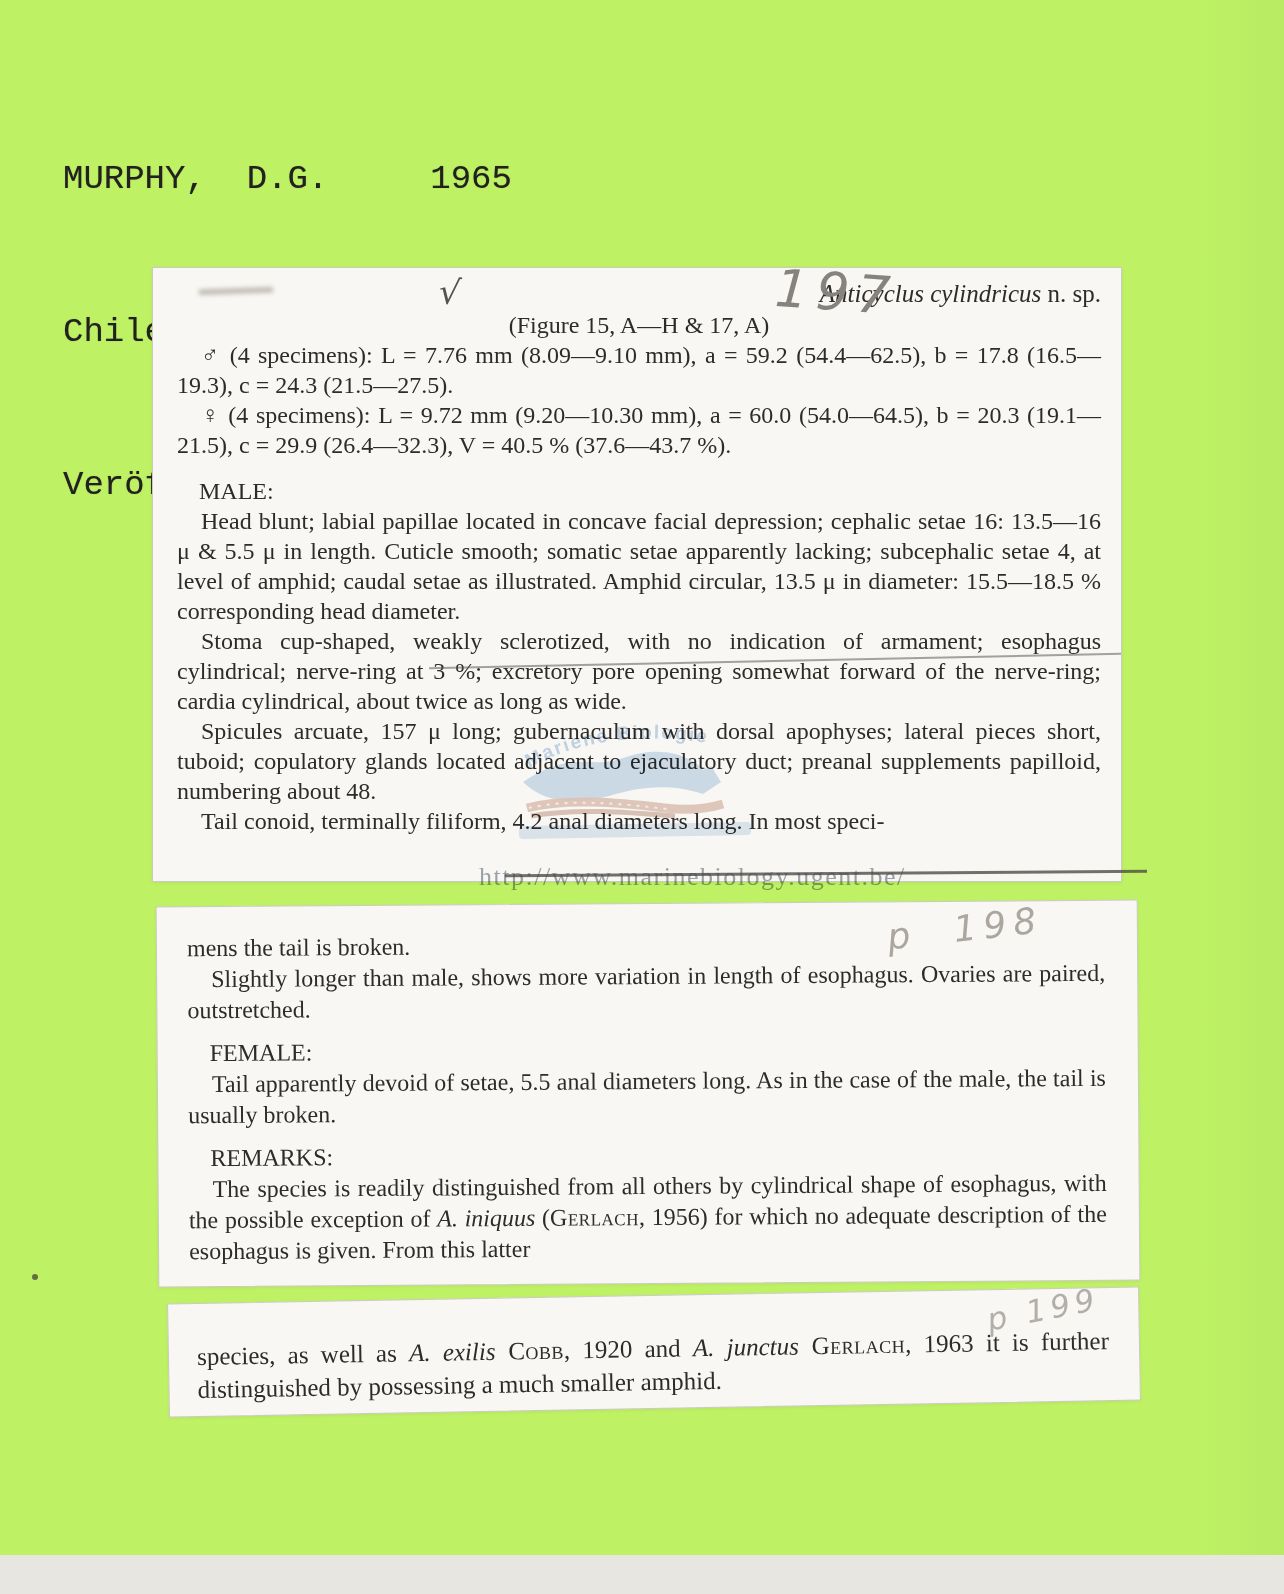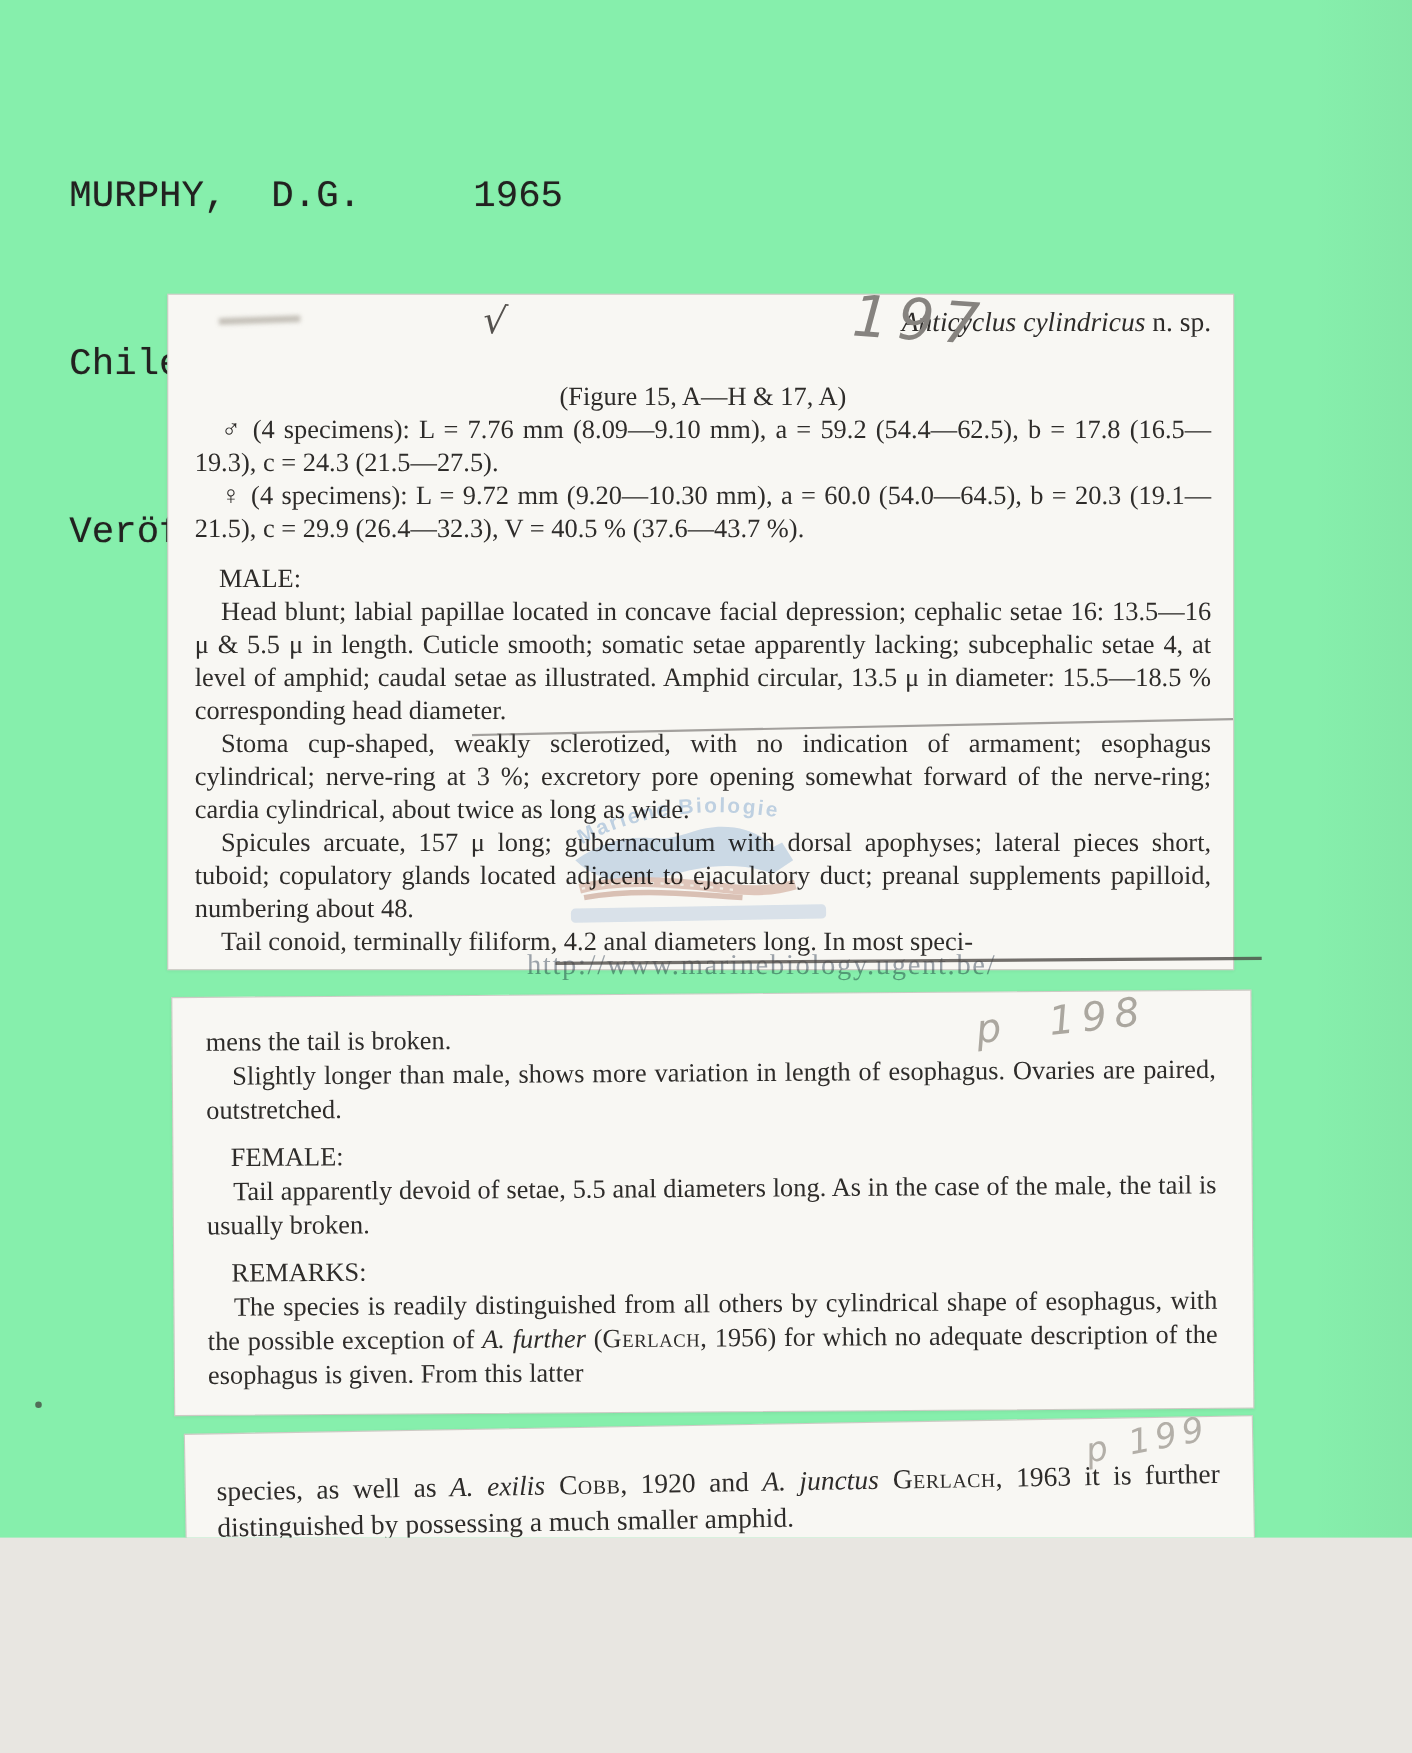--- a/index.html
+++ b/index.html
@@ -1,20 +1,20 @@
 <!DOCTYPE html>
 <html><head>
 <meta charset="utf-8">
 <style>
   html,body{margin:0;padding:0;}
   body{background:#e8e6e1;}
   #page{
     position:relative;
-    width:1284px;height:1398px;
-    background:#86efac;
+    width:1284px;height:1555px;
+    background:#bef264;
     overflow:hidden;
     font-family:"Liberation Serif", serif;
   }
   #page::after{ 
     content:"";position:absolute;top:0;right:0;width:90px;height:100%;
     background:linear-gradient(to right, rgba(0,0,0,0), rgba(90,85,75,0.05));
     pointer-events:none;
   }
 
   
@@ -42,21 +42,21 @@
   #card2 .content{padding:26px 32px 0 30px;font-size:24px;line-height:31px;}
   #card3{left:168px;top:1295px;width:970px;height:112px;transform:rotate(-1deg);transform-origin:50% 50%;}
   #card3 .content{padding:36px 30px 0 28px;font-size:25px;line-height:33px;}
 
   .card p{margin:0;text-align:justify;}
   .ind{text-indent:24px;}
   .shead{padding-left:22px;}
   .gap{margin-top:12px;}
   .gap-s{margin-top:16px;}
   .title-line{text-align:right;font-size:25px;line-height:32px;}
-  .subtitle{text-align:center;font-size:24px;line-height:30px;margin-top:36px;}
+  .subtitle{text-align:center;font-size:24px;line-height:30px;}
   .it{font-style:italic;}
   .sc{font-variant:small-caps;letter-spacing:0.5px;}
 
   
   .pencil{
     position:absolute;z-index:3;
     font-family:"DejaVu Sans", sans-serif;font-style:italic;
     pointer-events:none;white-space:pre;
   }
   #note197{left:622px;top:-6px;font-size:52px;color:#86837f;transform:rotate(4deg);letter-spacing:8px;}
@@ -145,21 +145,21 @@
     <div class="scan-edge"></div>
   </div>
 
   <div class="card" id="card2">
     <div class="content">
       <p>mens the tail is broken.</p>
       <p class="ind">Slightly longer than male, shows more variation in length of esophagus. Ovaries are paired, outstretched.</p>
       <div class="shead gap">FEMALE:</div>
       <p class="ind">Tail apparently devoid of setae, 5.5 anal diameters long. As in the case of the male, the tail is usually broken.</p>
       <div class="shead gap">REMARKS:</div>
-      <p class="ind"><span>The species is readily distinguished from all others by cylindrical shape of esophagus, with the possible exception of </span><span class="it">A. further</span><span> (</span><span class="sc">Gerlach</span><span>, 1956) for which no adequate description of the esophagus is given. From this latter</span></p>
+      <p class="ind"><span>The species is readily distinguished from all others by cylindrical shape of esophagus, with the possible exception of </span><span class="it">A. iniquus</span><span> (</span><span class="sc">Gerlach</span><span>, 1956) for which no adequate description of the esophagus is given. From this latter</span></p>
     </div>
     <div class="pencil" id="note198">p  198</div>
   </div>
 
   <div class="card" id="card3">
     <div class="content">
       <p><span>species, as well as </span><span class="it">A. exilis</span><span class="sc"> Cobb</span><span>, 1920 and </span><span class="it">A. junctus</span><span class="sc"> Gerlach</span><span>, 1963 it is further distinguished by possessing a much smaller amphid.</span></p>
     </div>
     <div class="pencil" id="note199">p 199</div>
   </div>

